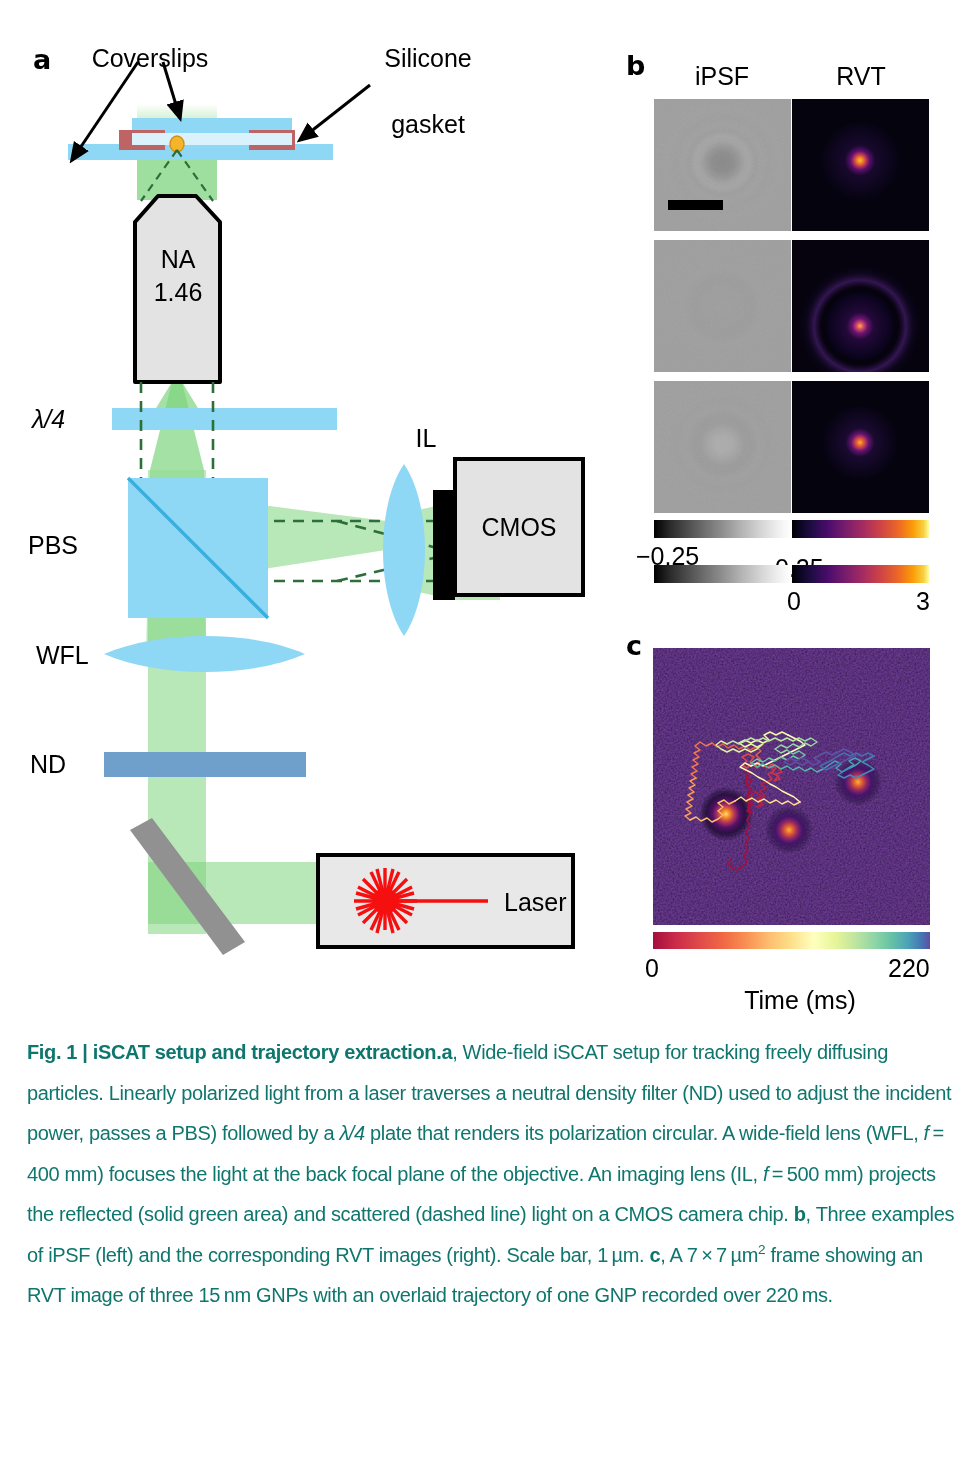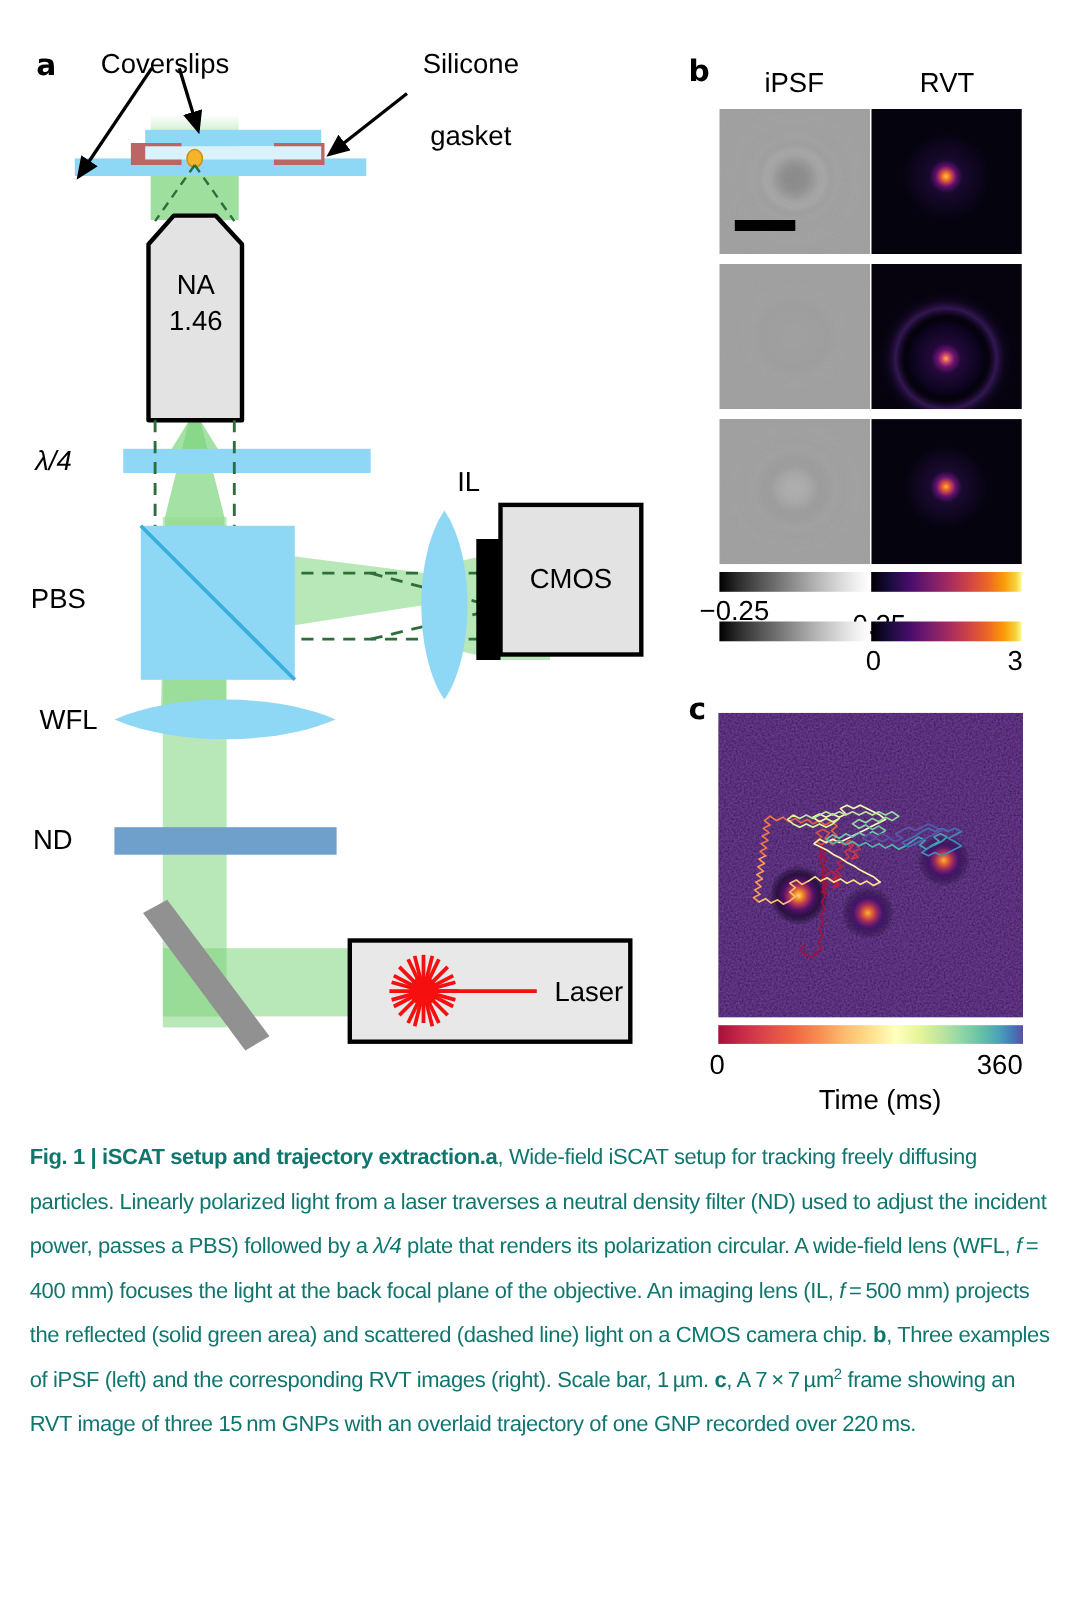--- a/index.html
+++ b/index.html
@@ -443,20 +443,20 @@
         <path stroke="#5b57a8" d="M185,116 L191,113 L197,110 L203,107 L197,104 L191,101 L185,104 L179,107 L173,104 L167,107 L161,110 L167,114"></path>
         <path stroke="#5e4fa2" d="M167,114 L161,117 L155,114 L149,117 L143,114 L137,117 L131,114 L137,110 L143,113 L149,110 L155,113"></path>
 
         <path stroke="#a50f3c" d="M96,153 L95,160 L97,167 L94,172 L97,178 L93,184 L96,190 L92,196 L95,202 L91,208 L94,214 L89,219 L84,222 L79,220 L75,216 L78,211"></path>
       </g>
     </svg>
   </div>
 
   <div class="cbar cbar-spectral" style="left:653px; top:932px; width:277px; height:17px;"></div>
   <div class="lbl" style="left:645px; top:954px;">0</div>
-  <div class="lbl" style="left:888px; top:954px;">360</div>
+  <div class="lbl" style="left:888px; top:954px;">220</div>
   <div class="lbl c" style="left:800px; top:986px;">Time (ms)</div>
 
   <div id="caption">
     <b>Fig. 1 | iSCAT setup and trajectory extraction.</b><b>a</b><span>, Wide-field iSCAT setup for tracking freely diffusing particles. Linearly polarized light from a laser traverses a neutral density filter (ND) used to adjust the incident power, passes a PBS) followed by a </span><i>λ/4</i><span> plate that renders its polarization circular. A wide-field lens (WFL, </span><i>f</i><span> = 400 mm) focuses the light at the back focal plane of the objective. An imaging lens (IL, </span><i>f</i><span> = 500 mm) projects the reflected (solid green area) and scattered (dashed line) light on a CMOS camera chip. </span><b>b</b><span>, Three examples of iPSF (left) and the corresponding RVT images (right). Scale bar, 1 µm. </span><b>c</b><span>, A 7 × 7 µm</span><sup>2</sup><span> frame showing an RVT image of three 15 nm GNPs with an overlaid trajectory of one GNP recorded over 220 ms.</span>
   </div>
 
 </div>
 
 </body></html>

